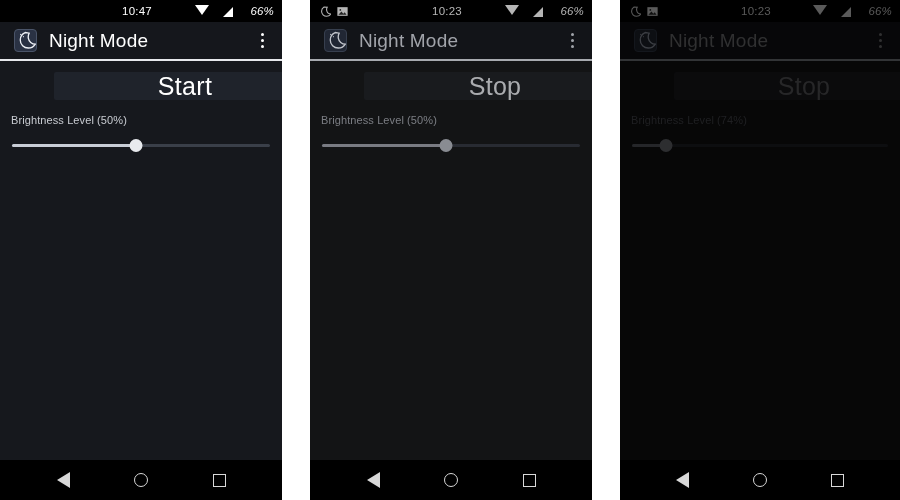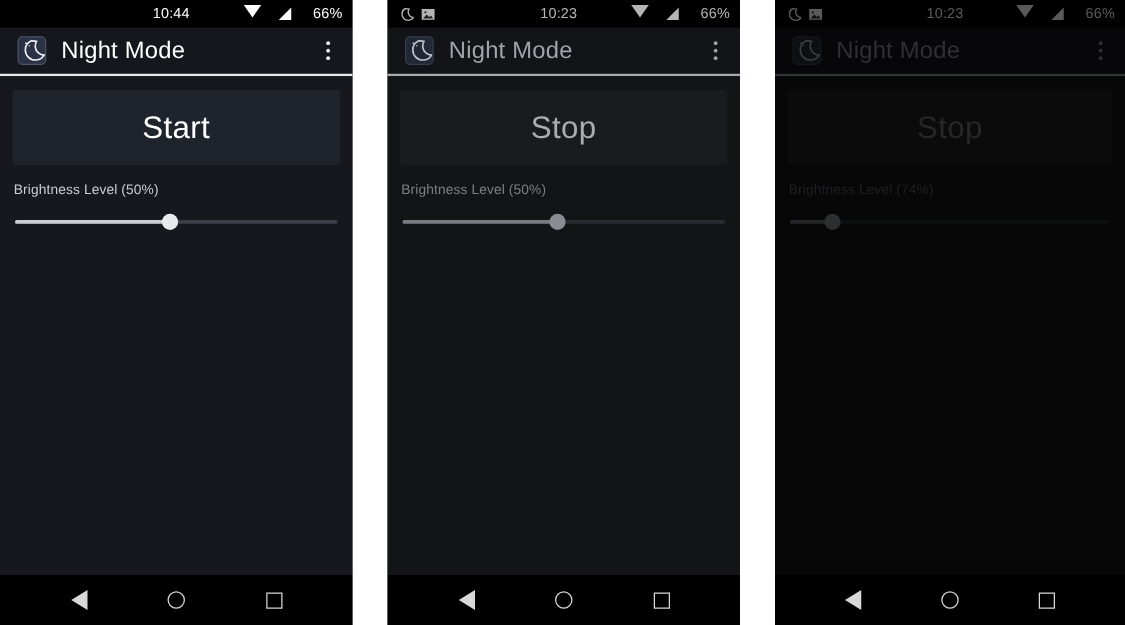--- a/index.html
+++ b/index.html
@@ -55,24 +55,25 @@
     width: 70px;
   }
   .sb-center {
     flex: 1;
     text-align: center;
     font-size: 11.5px;
     letter-spacing: 0.2px;
   }
   .sb-right {
     display: flex;
-    align-items: flex-start;
+    align-items: center;
     justify-content: flex-end;
     gap: 14px;
     width: 78px;
+    font-style: italic;
   }
   .sb-batt {
     font-size: 11.5px;
     margin-left: 3px;
     letter-spacing: 0.2px;
   }
 
   .ic-wifi {
     display: inline-block;
     width: 0; height: 0;
@@ -159,26 +160,27 @@
   .content {
     position: absolute;
     left: 0; top: 61px;
     width: 100%;
     bottom: 40px;
     box-sizing: border-box;
     padding: 11px 10px 0 10px;
   }
   .big-button {
     width: 100%;
-    height: 60px;
+    height: 28px;
     border-radius: 2px;
     display: flex;
     align-items: center;
     justify-content: center;
     box-sizing: border-box;
+    margin-left: 44px;
   }
   .big-button span {
     font-size: 25px;
     font-weight: 400;
     letter-spacing: 0.3px;
   }
   .slider-label {
     margin-top: 14px;
     font-size: 11px;
     letter-spacing: 0.1px;
@@ -260,21 +262,21 @@
 </style>
 </head>
 <body>
 
 <div class="stage">
 
   <div class="phone p1">
 
     <div class="statusbar" style="color:#ffffff;">
       <div class="sb-left"></div>
-      <div class="sb-center">10:44</div>
+      <div class="sb-center">10:47</div>
       <div class="sb-right">
         <span class="ic-dot"></span>
         <span class="ic-wifi"></span>
         <span class="ic-signal"></span>
         <span class="sb-batt">66%</span>
       </div>
     </div>
 
     <div class="actionbar" style="color:#ffffff;">
       <div class="app-icon">

